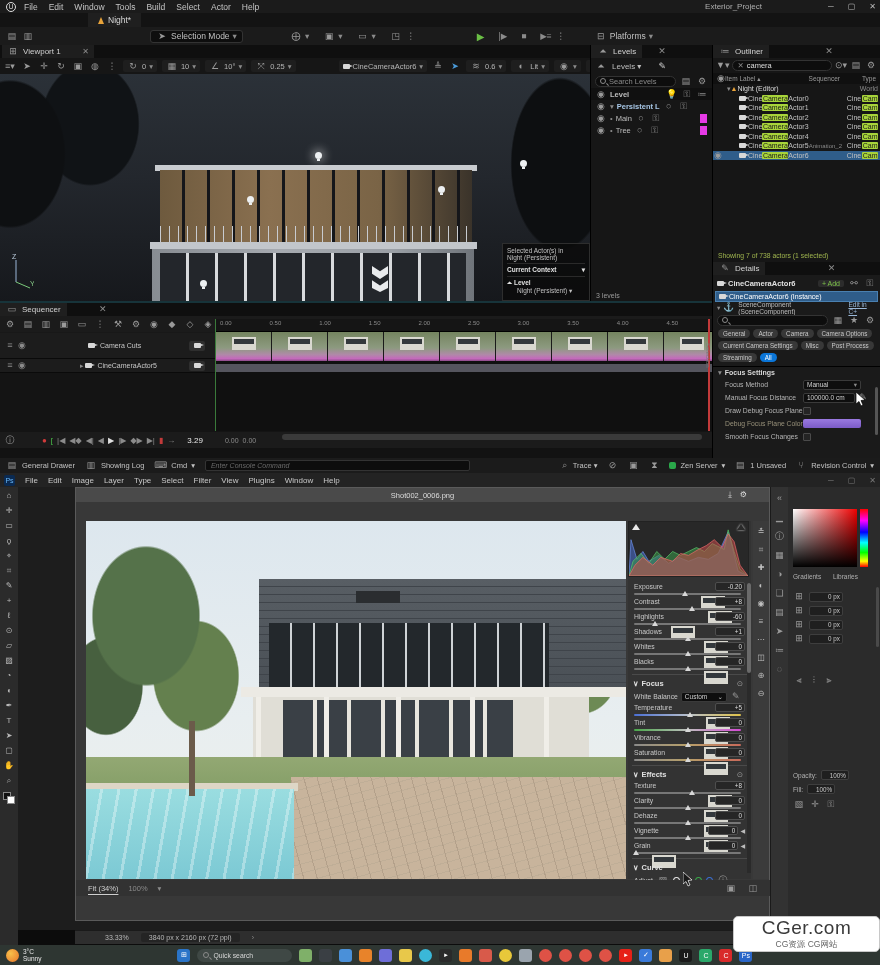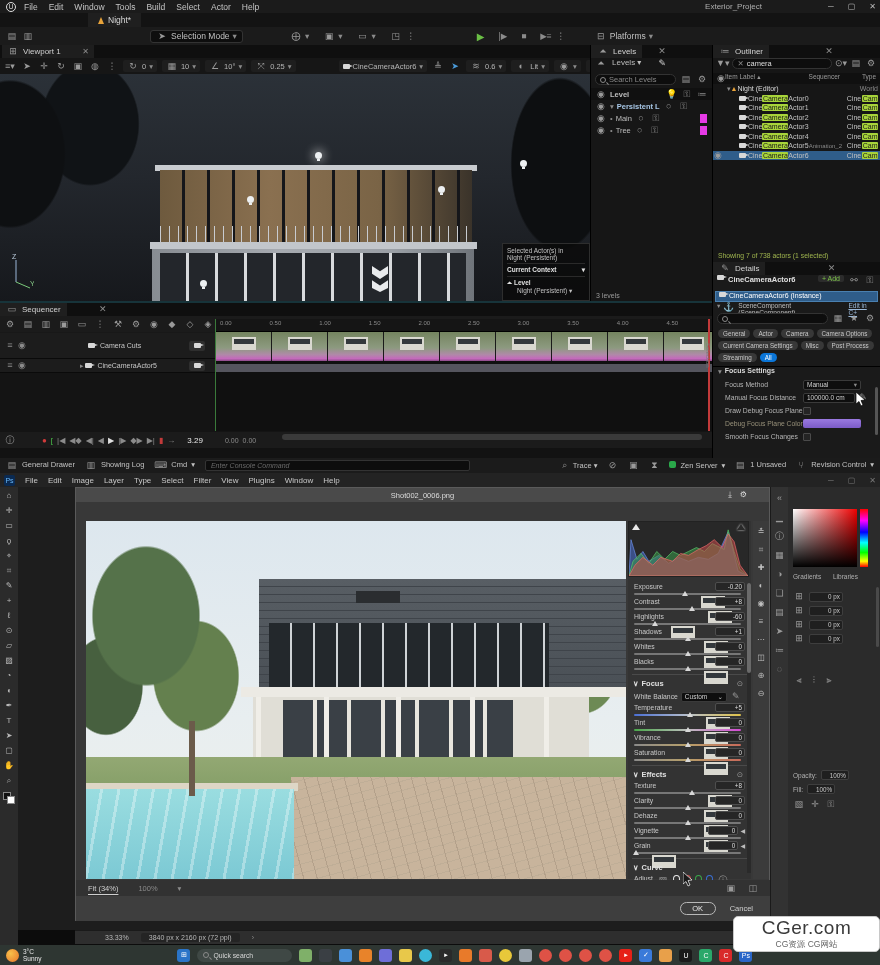--- a/index.html
+++ b/index.html
@@ -1,18 +1,18 @@
 <!DOCTYPE html>
 <html><head>
 <meta charset="utf-8">
 <style>
 *{margin:0;padding:0;box-sizing:border-box}
 html,body{width:880px;height:965px;background:#0c0c0c;font-family:"Liberation Sans",sans-serif;overflow:hidden;position:relative}
 .abs{position:absolute}
-.row{display:flex;align-items:flex-start}
+.row{display:flex;align-items:center}
 .ico{display:inline-flex;align-items:center;justify-content:center;color:#9a9a9a;font-size:9px;min-width:12px;height:11px;line-height:1}
 
 .ue-titlebar{left:0;top:0;width:880px;height:13px;background:#1b1b1b;display:flex;align-items:center;font-size:8.5px;color:#c8c8c8}
 .ue-logo{width:10px;height:10px;border:1px solid #ddd;border-radius:50%;margin:0 8px 0 6px;color:#ddd;font-size:7px;display:flex;align-items:center;justify-content:center}
 #ue-menu .mitem{margin-right:11px;color:#c4c4c4;cursor:default}
 .ue-title-right{position:absolute;right:118px;color:#aeaeae;font-size:8px}
 .winctl{position:absolute;right:4px;display:flex;gap:14px;color:#bbb;font-size:8px}
 .ue-tabbar{left:0;top:13px;width:880px;height:14px;background:#131313}
 .ue-leveltab{position:absolute;left:88px;top:0;height:14px;padding:0 10px;background:#1f1f1f;color:#d8d8d8;font-size:8.5px;display:flex;align-items:center;gap:4px}
 .flame{width:0;height:0;border-left:3px solid transparent;border-right:3px solid transparent;border-bottom:7px solid #e8a33a}
@@ -146,21 +146,21 @@
 .sl .track.tint{background:linear-gradient(90deg,#4aa84a,#c0c0c0 50%,#d44ad4)}
 .sl .track.vib{background:linear-gradient(90deg,#8a8a8a,#b8a06a 50%,#c86a5a)}
 .sl .thumb{position:absolute;bottom:1px;width:0;height:0;border-left:3.5px solid transparent;border-right:3.5px solid transparent;border-bottom:5px solid #d8d8d8;transform:translateX(-3px)}
 .sl .sidearrow{color:#bbb;font-size:6px;margin-left:2px}
 .wb-row{display:flex;align-items:center;height:13px;padding:0 6px;gap:3px;font-size:6.8px;color:#c8c8c8}
 .divider{height:1px;background:#4a4a4a;margin:2px 4px}
 .acr-tools{position:absolute;left:677px;top:33px;width:16px;height:358px;background:#3b3b3b;display:flex;flex-direction:column;align-items:center;gap:7px;padding-top:5px}
 .acr-tools .ico{font-size:8px;color:#c0c0c0}
 .acr-scroll{position:absolute;left:671px;top:95px;width:4px;height:290px;background:#2a2a2a}
 .acr-scroll .th{width:4px;height:90px;background:#6a6a6a;border-radius:2px}
-.acr-zoombar{position:absolute;left:0;top:392px;width:695px;height:16px;background:#323232;display:flex;align-items:center;gap:20px;padding:0 12px;font-size:7.5px;color:#cfcfcf}
+.acr-zoombar{position:absolute;left:0;top:392px;width:695px;height:16px;background:#323232;display:flex;align-items:center;gap:10px;padding:0 12px;font-size:7.5px;color:#cfcfcf}
 .acr-footer{position:absolute;left:0;top:408px;width:695px;height:25px;background:#3e3e3e;display:flex;align-items:center;justify-content:flex-end;gap:14px;padding-right:18px}
 .okbtn{width:36px;height:13px;border:1px solid #b8b8b8;border-radius:7px;color:#e8e8e8;font-size:7.5px;display:flex;align-items:center;justify-content:center}
 .cancelbtn{color:#d0d0d0;font-size:7.5px}
 .curve-dot{width:8px;height:8px;border-radius:50%;border:1.5px solid #ccc}
 
 .ps-right{left:770px;top:487px;width:110px;height:443px;background:#2b2b2b;border-left:1px solid #1a1a1a;font-size:6.5px;color:#b0b0b0}
 .ps-strip{position:absolute;left:0;top:0;width:17px;height:443px;background:#323232;display:flex;flex-direction:column;align-items:center;gap:8px;padding-top:6px}
 .colorpicker{position:absolute;left:22px;top:22px;width:64px;height:58px;background:linear-gradient(to top,#000,transparent),linear-gradient(to right,#fff,#e00)}
 .rainbow{position:absolute;left:89px;top:22px;width:8px;height:58px;background:linear-gradient(180deg,#f00,#f0f 20%,#00f 40%,#0ff 58%,#0f0 75%,#ff0 90%,#f00)}
 .ps-field{background:#1f1f1f;border:1px solid #3e3e3e;border-radius:2px;height:10px;width:34px;display:flex;align-items:center;justify-content:flex-end;padding:0 2px;color:#c8c8c8;font-size:6.3px}
@@ -1086,24 +1086,20 @@
 
   <div class="acr-zoombar">
     <span style="text-decoration:underline;text-underline-offset:3px">Fit (34%)</span>
     <span class="dim">100%</span>
     <span class="dim">▾</span>
     <span style="margin-left:auto;display:flex;gap:10px">
       <span class="ico">▣</span>
       <span class="ico">◫</span>
     </span>
   </div>
-  <div class="acr-footer">
-    <span class="okbtn">OK</span>
-    <span class="cancelbtn">Cancel</span>
-  </div>
 </div>
 
 <div class="abs ps-right">
   <div class="ps-strip" id="ps-strip">
       <span class="ico">«</span>
       <span class="ico">▁</span>
       <span class="ico">ⓘ</span>
       <span class="ico">▦</span>
       <span class="ico">◑</span>
       <span class="ico">❏</span>

